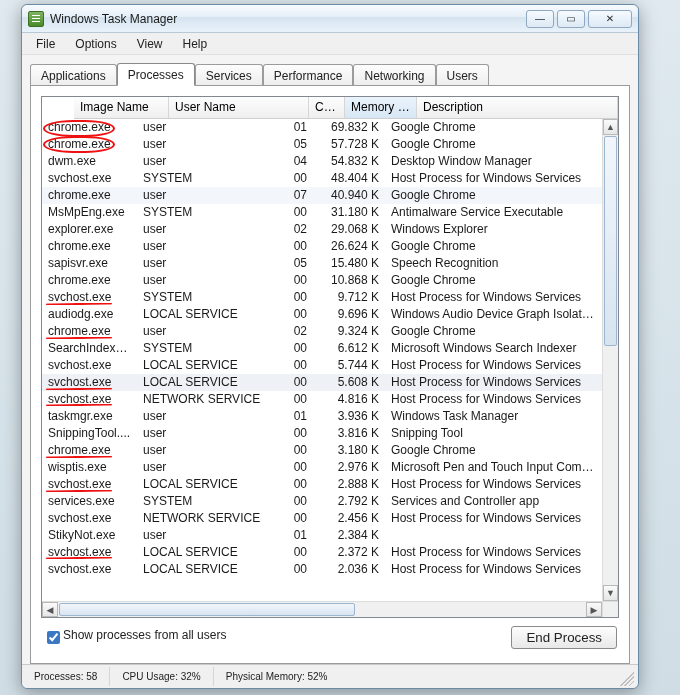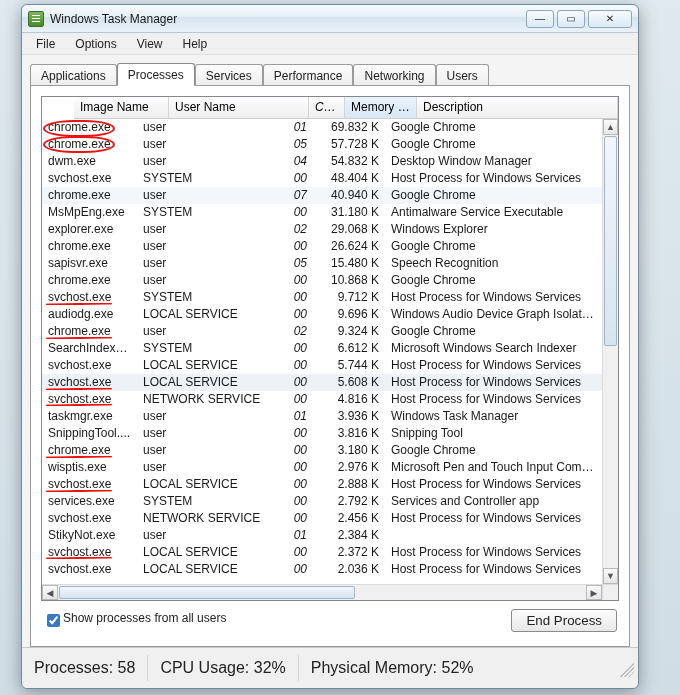--- a/index.html
+++ b/index.html
@@ -139,21 +139,21 @@
   .row {
     display:flex; height:17px; line-height:17px;
     font-size:12px; color:#1a1a1a;
     white-space:nowrap;
   }
   .row.sel { background:#f3f7fb; }
   .row.hover { background:#eef2f6; }
   .row .cell { padding: 0 6px; overflow:hidden; text-overflow:ellipsis;}
   .c-image { width: 95px; }
   .c-user  { width: 140px; }
-  .c-cpu   { width: 36px; text-align:right;font-style:italic; }
+  .c-cpu   { width: 36px; text-align:right; }
   .c-mem   { width: 72px; text-align:right; }
   .c-desc  { flex:1; }
   .vscroll {
     position:absolute; right:0; top:0; bottom:16px; width:16px;
     background:#f0f0f0; border-left:1px solid #dcdcdc;
   }
   .vscroll .btn{height:16px;background:linear-gradient(#fafafa,#e6e6e6);border:1px solid #b9b9b9;display:flex;align-items:center;justify-content:center;font-size:9px;color:#555;}
   .vscroll .thumb{position:absolute;left:1px;right:1px;top:17px;height:210px;background:linear-gradient(#f2f6fb,#d7e4f0);border:1px solid #9db6cf;border-radius:2px;}
   .hscroll {
     position:absolute; left:0; right:16px; bottom:0; height:16px;
@@ -168,23 +168,23 @@
     display:flex;align-items:center;justify-content:space-between;
     padding:8px 2px 4px 2px;
   }
   .chk{display:flex;align-items:flex-start;color:#222;}
   .chk input{width:13px;height:13px;accent-color:#3a78c3;}
   .btn-end{
     padding:3px 14px;border:1px solid #8a8a8a;border-radius:3px;
     background:linear-gradient(#fdfdfd,#e8e8e8);color:#222;
   }
   .statusbar{
-    height:41px;border-top:1px solid #c9c9c9;
+    height:24px;border-top:1px solid #c9c9c9;
     background:#f0f0f0;display:flex;align-items:center;
-    font-size:16px;color:#222;
+    font-size:10px;color:#222;
     border-radius:0 0 6px 6px;
   }
   .statusbar .seg{padding:4px 12px;border-right:1px solid #d6d6d6;}
   .statusbar .grip{margin-left:auto;width:18px;height:18px;margin-right:4px;
     background:
       linear-gradient(135deg,transparent 60%,#bfbfbf 60%,#bfbfbf 64%,transparent 64%),
       linear-gradient(135deg,transparent 72%,#bfbfbf 72%,#bfbfbf 76%,transparent 76%),
       linear-gradient(135deg,transparent 84%,#bfbfbf 84%,#bfbfbf 88%,transparent 88%);
   }
   

